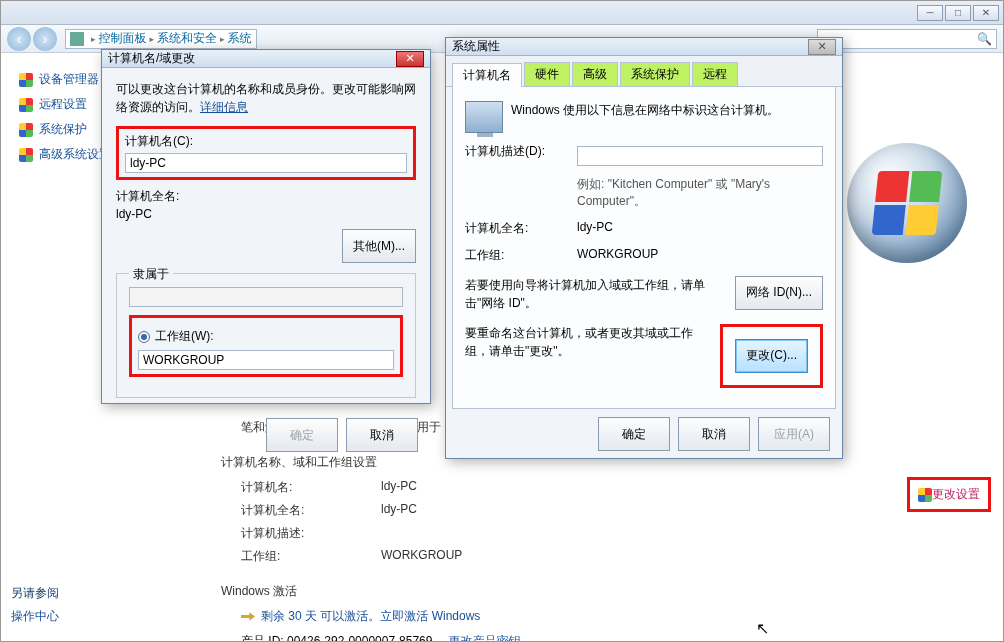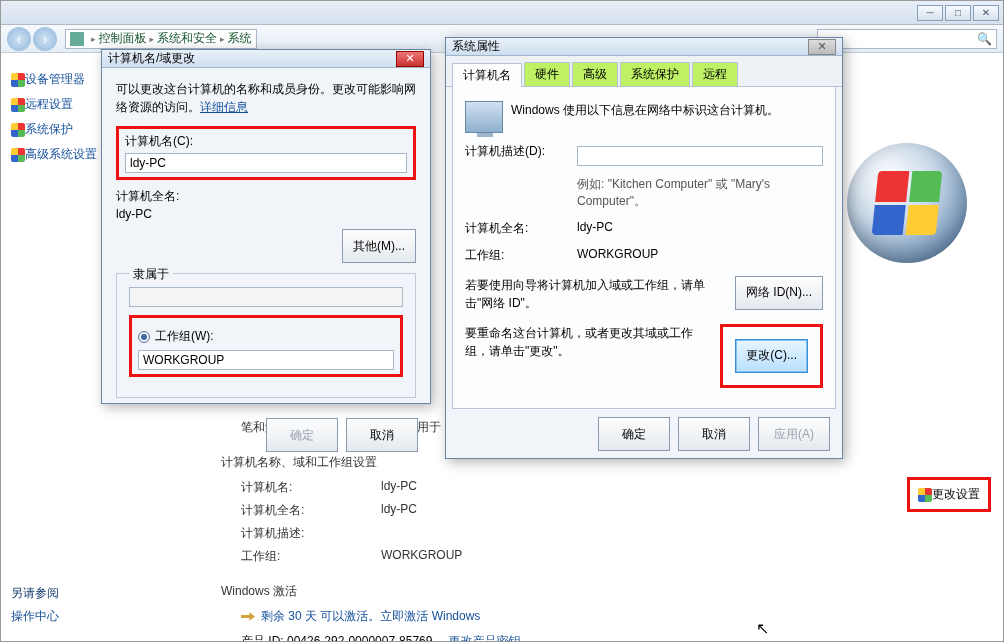--- a/index.html
+++ b/index.html
@@ -7,41 +7,41 @@
 
 
 .titlebar { height: 24px; background: linear-gradient(#e8eef7, #d5e1ef); display: flex; justify-content: flex-end; align-items: center; padding-right: 4px; gap: 2px; border-bottom: 1px solid #b0b8c4; }
 .winbtn { width: 26px; height: 16px; border: 1px solid #8b9fb8; background: linear-gradient(#f7fafd, #d7e1ed); display: flex; align-items: center; justify-content: center; font-size: 10px; color: #4a5568; }
 
 
 .navbar { height: 28px; background: linear-gradient(#f5f9fc, #e5edf5); display: flex; align-items: center; padding: 0 6px; border-bottom: 1px solid #c4ced9; }
 .navbtn { width: 24px; height: 24px; border-radius: 50%; background: radial-gradient(#cfe3f5,#8fb5d8); margin-right: 2px; display: flex; align-items: center; justify-content: center; color: #fff; font-size: 14px; }
 .addrbar { display: flex; align-items: center; background: #fff; border: 1px solid #a9b8c9; height: 20px; padding: 0 4px; margin-left: 6px; flex: 0 0 auto; }
 .bc-sep { margin: 0 3px; color: #777; font-size: 9px; }
-.bc-item { color: #14532d; }
+.bc-item { color: #0369a1; }
 .searchbox { margin-left: auto; width: 180px; height: 20px; border: 1px solid #a9b8c9; background: #fff; display: flex; align-items: center; justify-content: flex-end; padding-right: 4px; color: #6a7a8a; }
 
 
 .content { position: absolute; top: 52px; left: 0; right: 0; bottom: 0; display: flex; }
 .sidebar { width: 200px; background: #fff; padding: 10px 12px 10px 10px; }
 .side-title { color: #1a3e6e; margin-bottom: 10px; }
-.side-item { display: flex; align-items: center; color: #14509a; margin: 8px 0; cursor: pointer; }
+.side-item { display: flex; align-items: center; gap: 6px; color: #14509a; margin: 8px 8px; cursor: pointer; }
 .shield { width: 14px; height: 14px; background: conic-gradient(#e33 0 25%, #5b5 25% 50%, #36c 50% 75%, #fc3 75% 100%); border-radius: 2px; }
 .side-bottom { position: absolute; bottom: 16px; left: 10px; color: #1a3e6e; }
 .side-link { color: #14509a; margin-top: 6px; cursor: pointer; }
 
 .main { flex: 1; padding: 40px 20px 10px 20px; position: relative; }
 .row { display: flex; margin: 6px 0; }
 .row .lbl { width: 140px; color: #333; }
 .row .val { color: #333; }
 .section-title { margin: 18px 0 8px 0; color: #333; }
 .indent { margin-left: 20px; }
 
 .change-settings-box { position: absolute; right: 12px; top: 424px; border: 3px solid #e11; padding: 6px 8px; }
-.change-settings-link { color: #000000; display: flex; align-items: center; }
+.change-settings-link { color: #be185d; display: flex; align-items: center; }
 
 .activation-link { color: #14509a; display: flex; align-items: center; gap: 6px; }
 .key-icon { width: 14px; height: 14px; background: #d4a43a; clip-path: polygon(0 40%, 60% 40%, 60% 20%, 100% 50%, 60% 80%, 60% 60%, 0 60%); }
 
 
 .winlogo { position: absolute; right: 36px; top: 90px; width: 120px; height: 120px; }
 .winlogo .orb { width: 120px; height: 120px; border-radius: 50%; background: radial-gradient(circle at 35% 30%, #fff, #c8d8e8 40%, #6a8fb5 80%, #2e5a8a); position: relative; box-shadow: inset 0 -8px 20px rgba(0,0,0,.25); }
 .winlogo .flag { position: absolute; top: 28px; left: 28px; width: 64px; height: 64px; display: grid; grid-template: 1fr 1fr / 1fr 1fr; gap: 3px; transform: skewX(-6deg); }
 .winlogo .q1 { background: #e33; border-radius: 4px 0 0 0; }
 .winlogo .q2 { background: #5b5; border-radius: 0 4px 0 0; }

